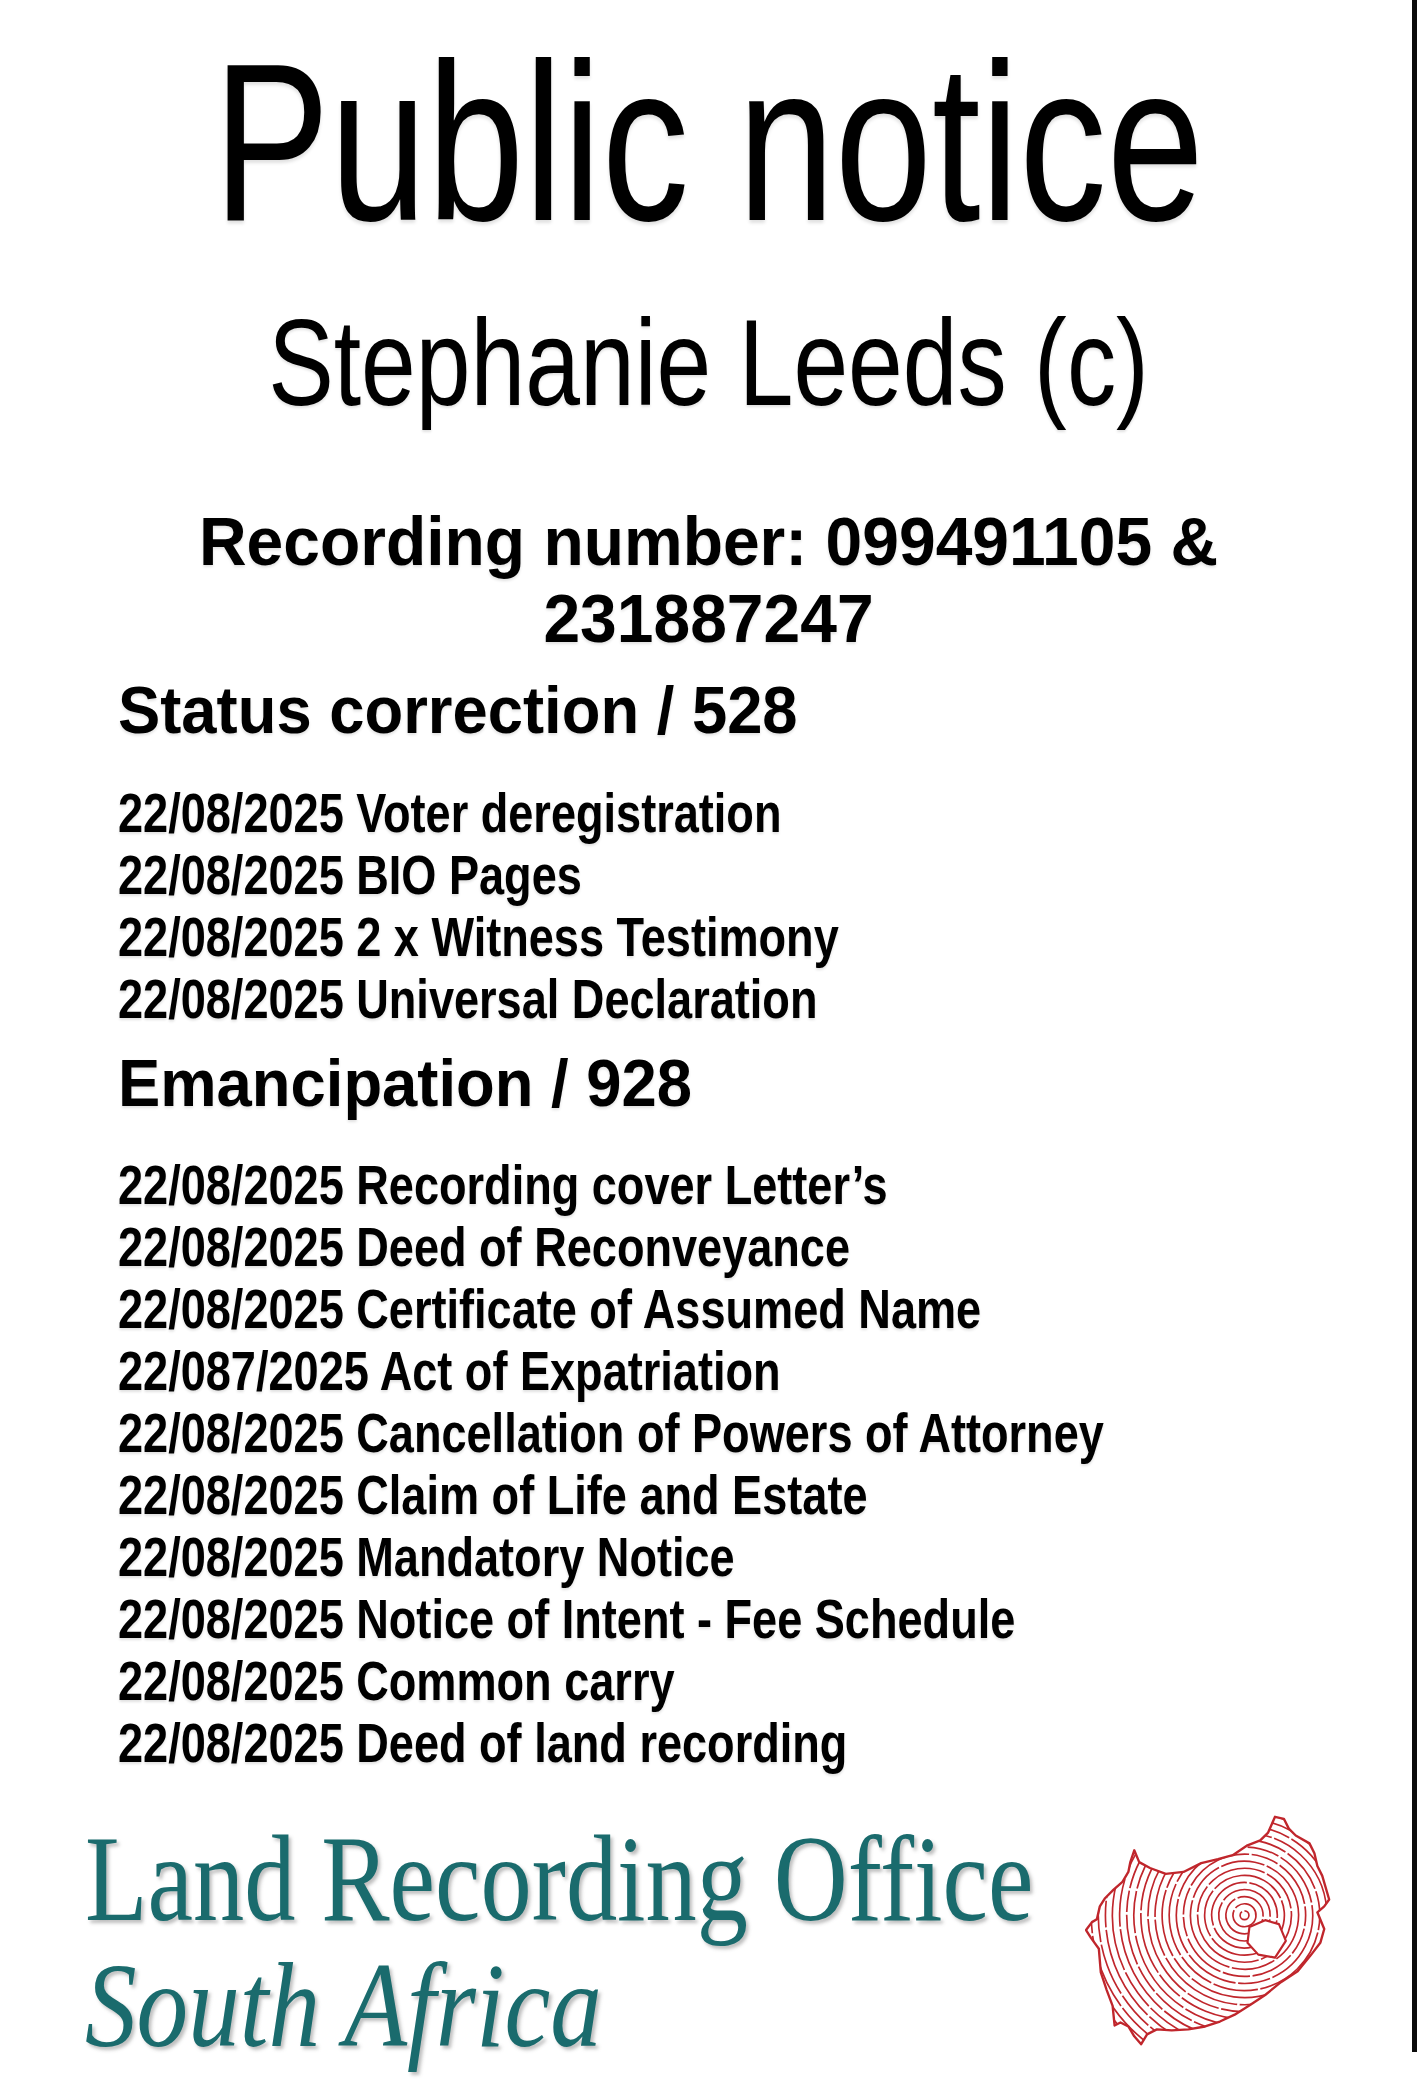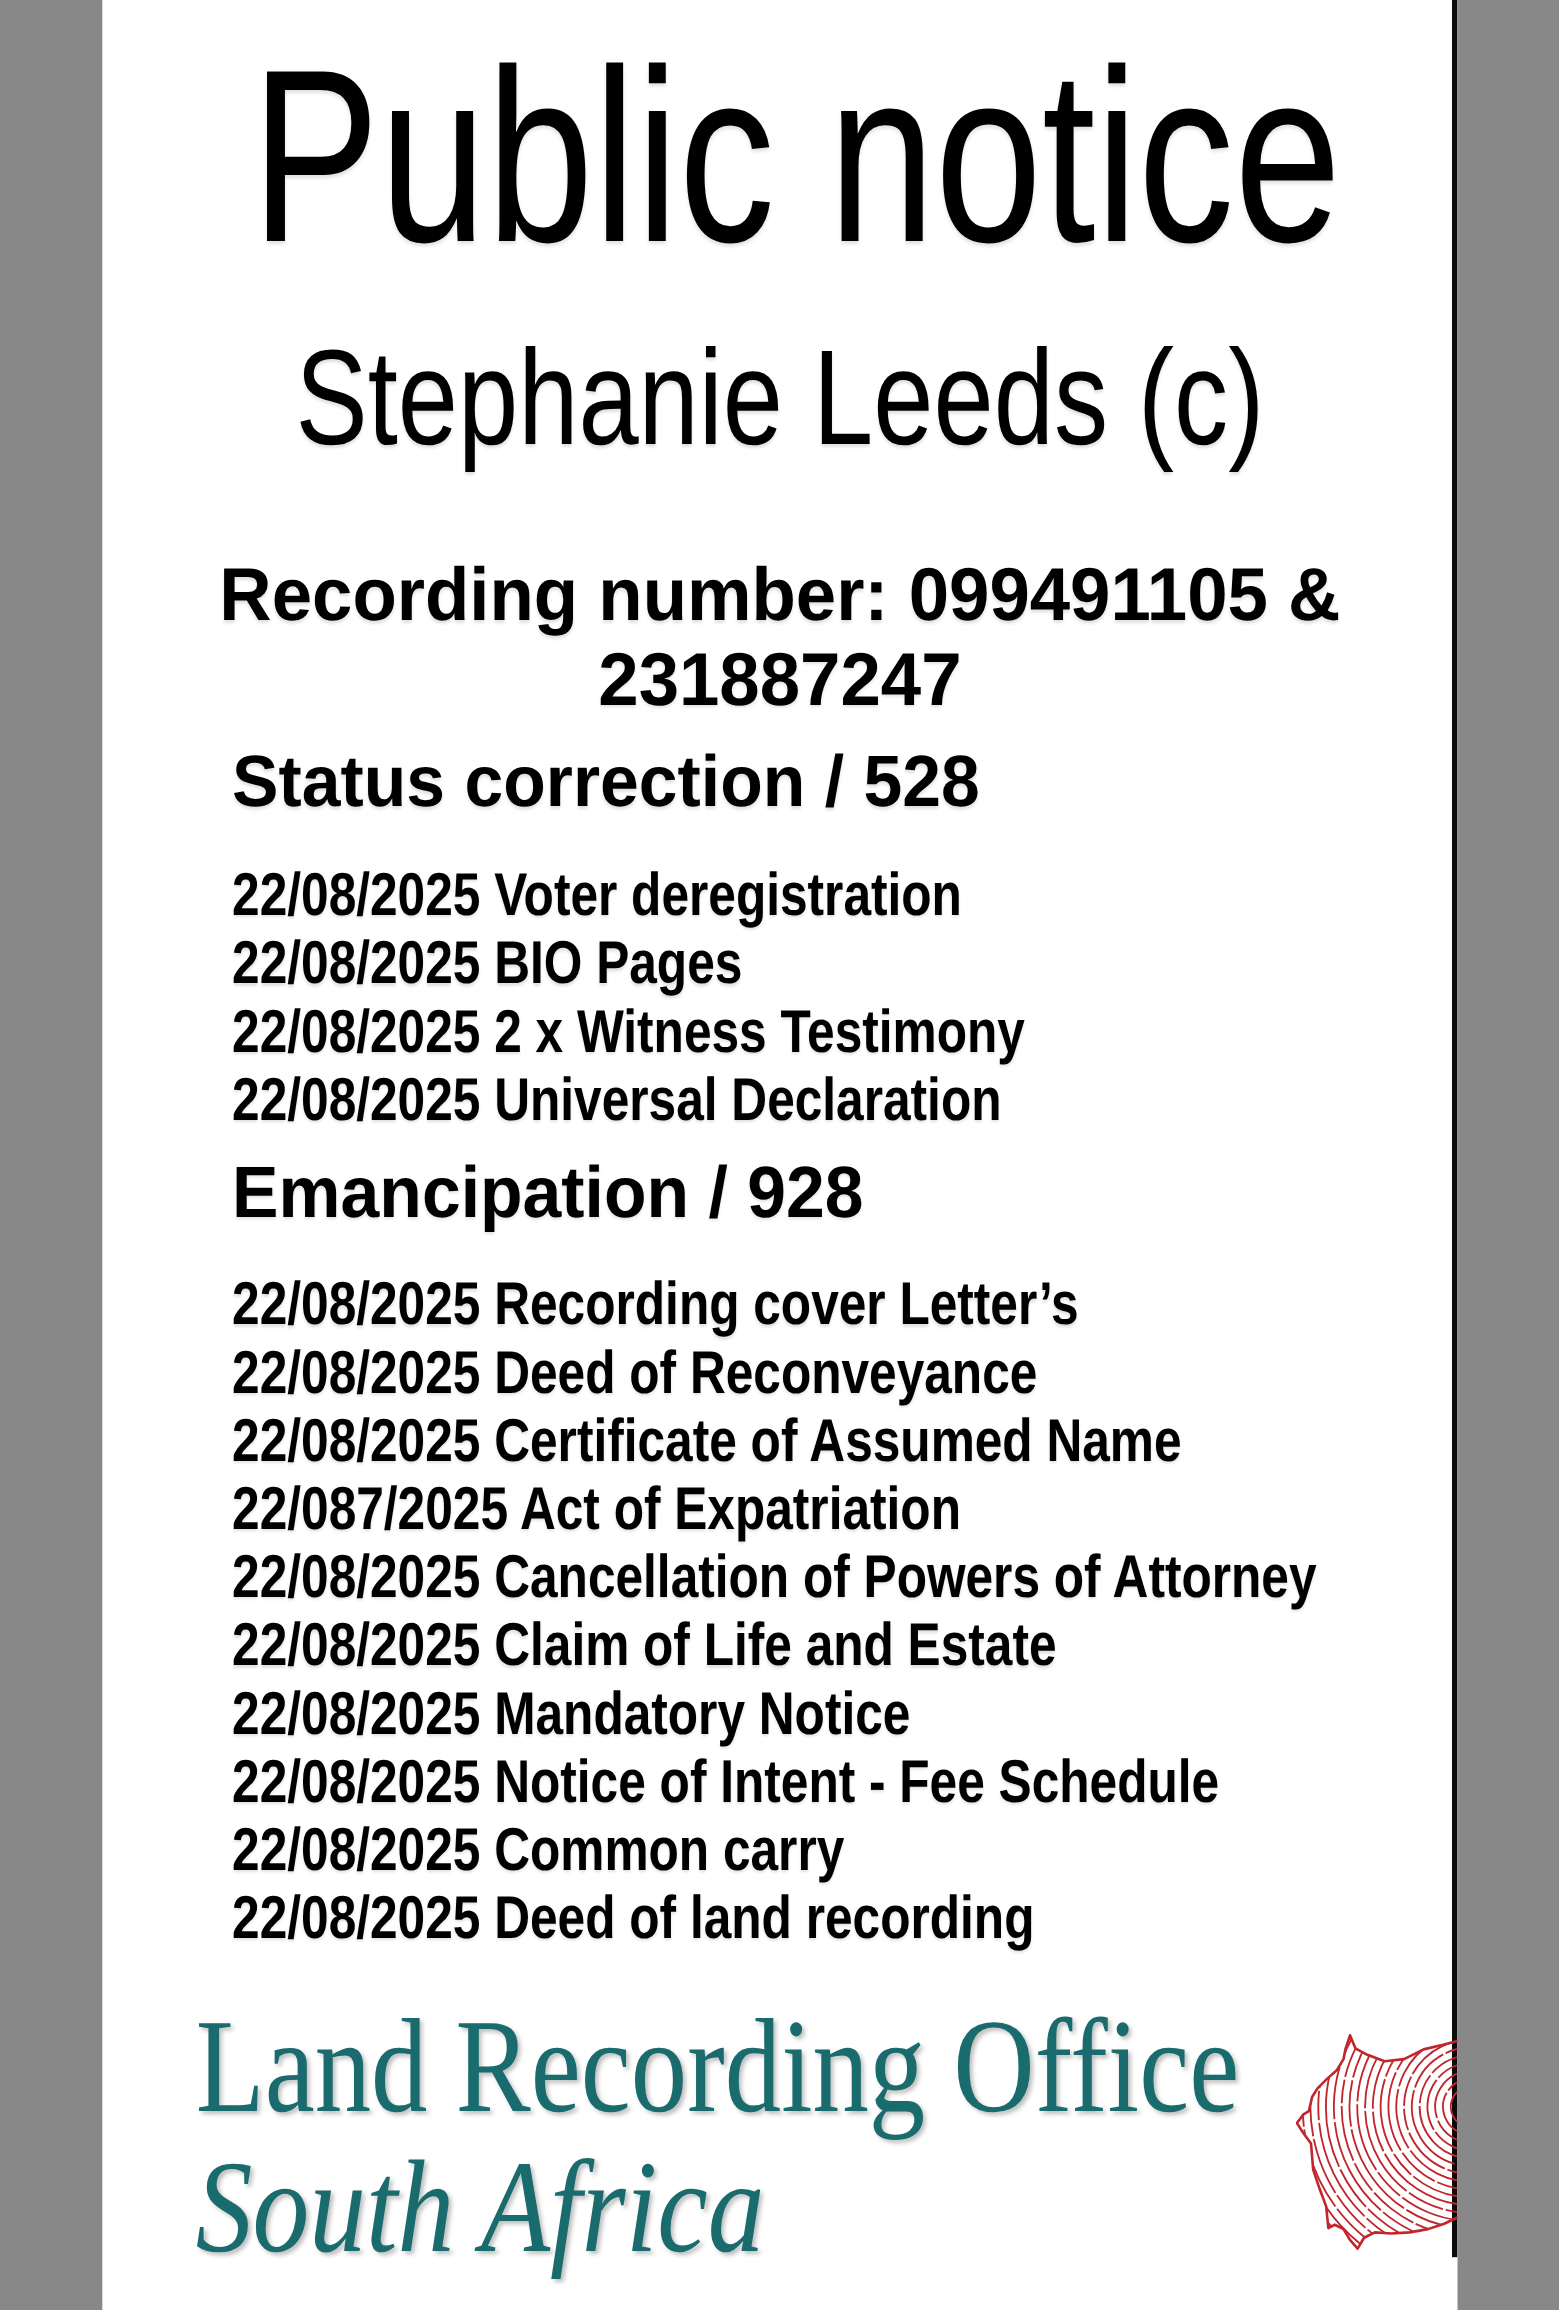--- a/index.html
+++ b/index.html
@@ -5,21 +5,21 @@
   :root{
     --teal:#1a6b6d;
     --map-red:#c0262c;
     --edge:#0b0b0b;
     --ink:#000000;
     --bg:#ffffff;
   }
   html,body{margin:0;padding:0;background:#888;}
   .page{
     position:relative;
-    width:1232px;height:2100px;
+    width:1417px;height:2100px;
     background:var(--bg);
     margin:0 auto;
     overflow:hidden;
     font-family:"Liberation Sans", sans-serif;
     color:var(--ink);
   }
   .right-edge-bar{
     position:absolute;top:0;right:0;width:5px;height:2052px;
     background:var(--edge);
   }

